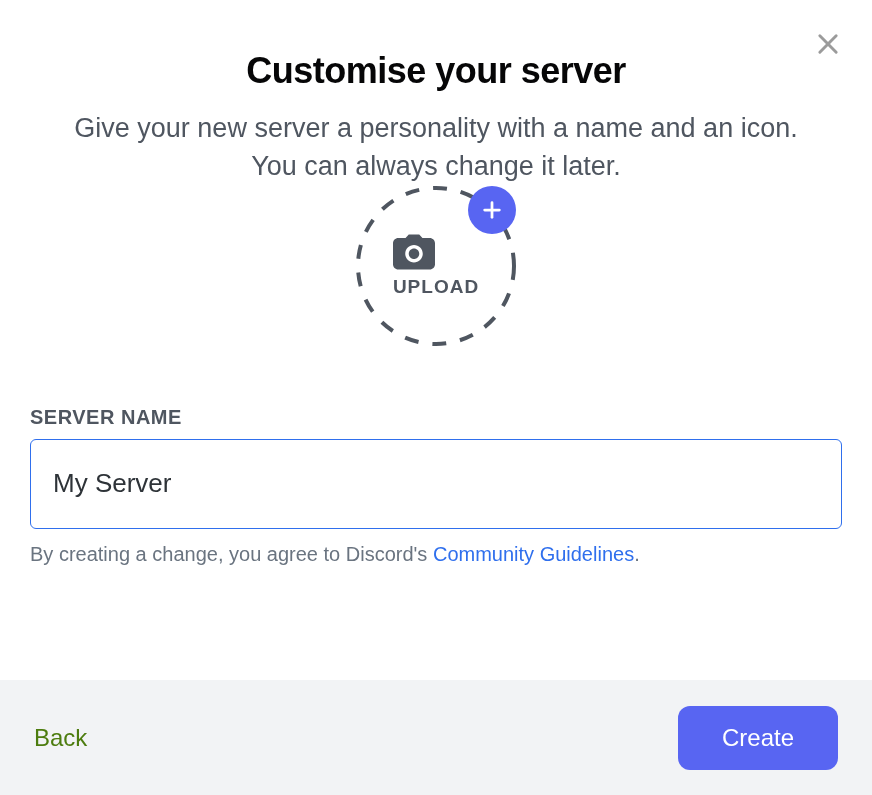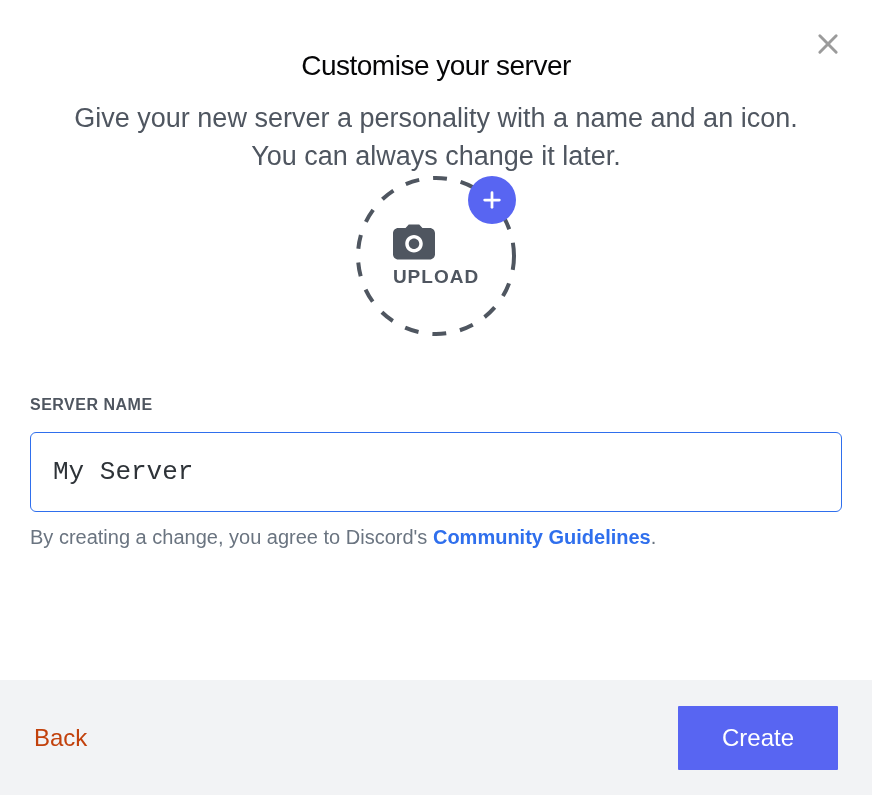--- a/index.html
+++ b/index.html
@@ -31,22 +31,22 @@
       width: 28px;
       height: 28px;
     }
     .content {
       padding: 50px 28px 0 28px;
       display: flex;
       flex-direction: column;
       align-items: center;
     }
     .title {
-      font-size: 28px;
-      font-weight: 400;
+      font-size: 36px;
+      font-weight: 700;
       color: #060607;
       text-align: center;
       margin-bottom: 18px;
       letter-spacing: -0.5px;
     }
     .subtitle {
       font-size: 27px;
       color: #4f5660;
       text-align: center;
       line-height: 1.4;
@@ -98,76 +98,76 @@
     }
     .plus-badge svg {
       width: 22px;
       height: 22px;
     }
     .form-section {
       width: 100%;
       padding: 0 2px;
     }
     .field-label {
-      font-size: 16px;
+      font-size: 20px;
       font-weight: 700;
       color: #4f5660;
       letter-spacing: 0.5px;
-      margin-bottom: 18px;
+      margin-bottom: 10px;
     }
     .server-name-input {
       width: 100%;
-      height: 80px;
+      height: 90px;
       border: 1.5px solid #2f6fed;
       border-radius: 6px;
       padding: 16px 22px;
       font-size: 26px;
       color: #2e3338;
-      font-family: Liberation Mono, monospace;
+      font-family: Liberation Sans, sans-serif;
       outline: none;
       background: #ffffff;
     }
     .guidelines-text {
       font-size: 20px;
       color: #6a7480;
       margin-top: 14px;
     }
     .guidelines-link {
       color: #2f6fed;
-      font-weight: 700;
+      font-weight: 400;
       cursor: pointer;
     }
     .footer {
       position: absolute;
       bottom: 0;
       left: 0;
       right: 0;
       height: 115px;
       background: #f2f3f5;
       display: flex;
       align-items: center;
       justify-content: space-between;
       padding: 0 34px;
     }
     .back-button {
       font-size: 24px;
-      color: #c2410c;
+      color: #4d7c0f;
       font-weight: 500;
       cursor: pointer;
       background: none;
       border: none;
       font-family: inherit;
     }
     .create-button {
       background: #5865f2;
       color: #ffffff;
       font-size: 24px;
       font-weight: 500;
       border: none;
-      border-radius: 1px;
+      border-radius: 12px;
       padding: 18px 44px;
       cursor: pointer;
       font-family: inherit;
     }
   </style>
 </head>
 <body>
 
 <div class="close-button">
   <svg viewBox="0 0 24 24" fill="none" stroke="currentColor" stroke-width="2.5" stroke-linecap="round">

